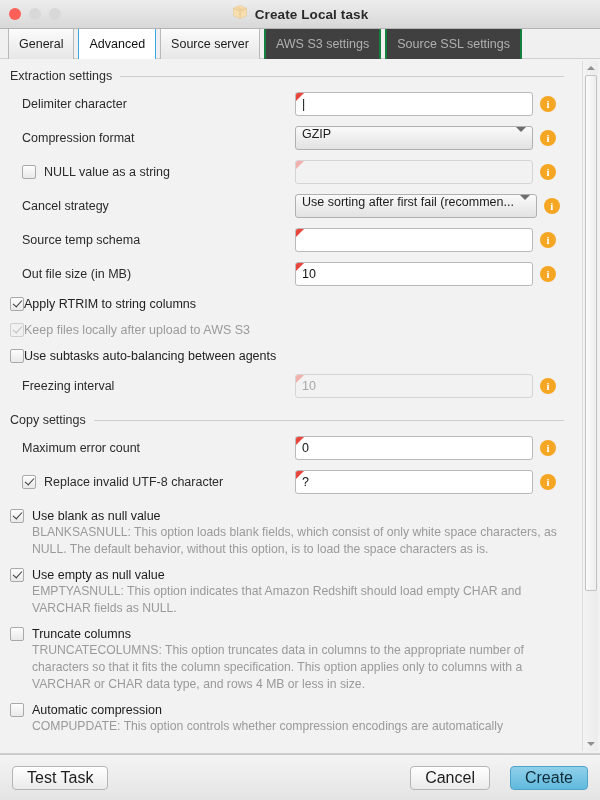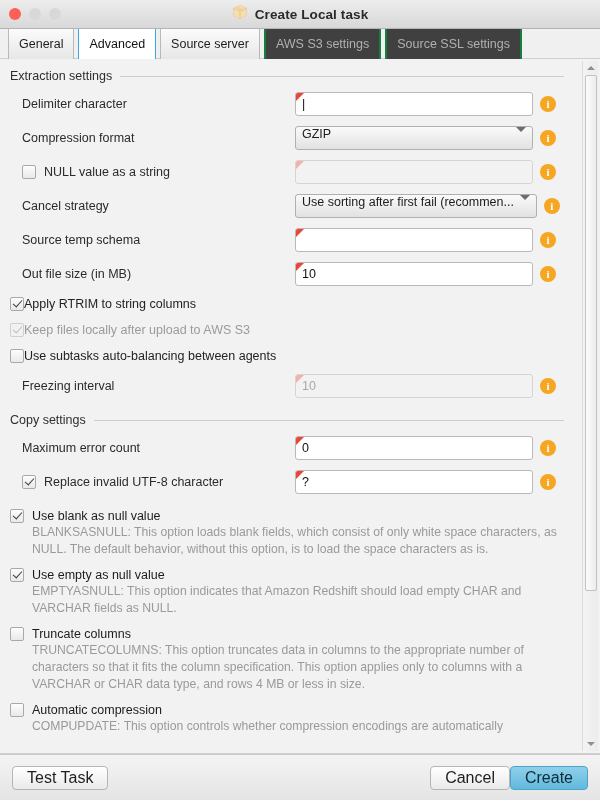--- a/index.html
+++ b/index.html
@@ -374,21 +374,21 @@
     justify-content: center;
     box-sizing: border-box;
     white-space: nowrap;
   }
   .btn.primary {
     background: linear-gradient(#8fd0ea, #61b9dd);
     border: 1px solid #4ea3c9;
     color: #0e2b38;
   }
   .spacer { flex: 1 1 auto; }
-  .footer .right-group { display: flex; gap: 0; }
+  .footer .right-group { display: flex; gap: 20px; }
 </style>
 </head>
 <body>
 
 <div class="window">
 
   <div class="titlebar">
     <div class="traffic">
       <div class="light close"></div>
       <div class="light min"></div>

